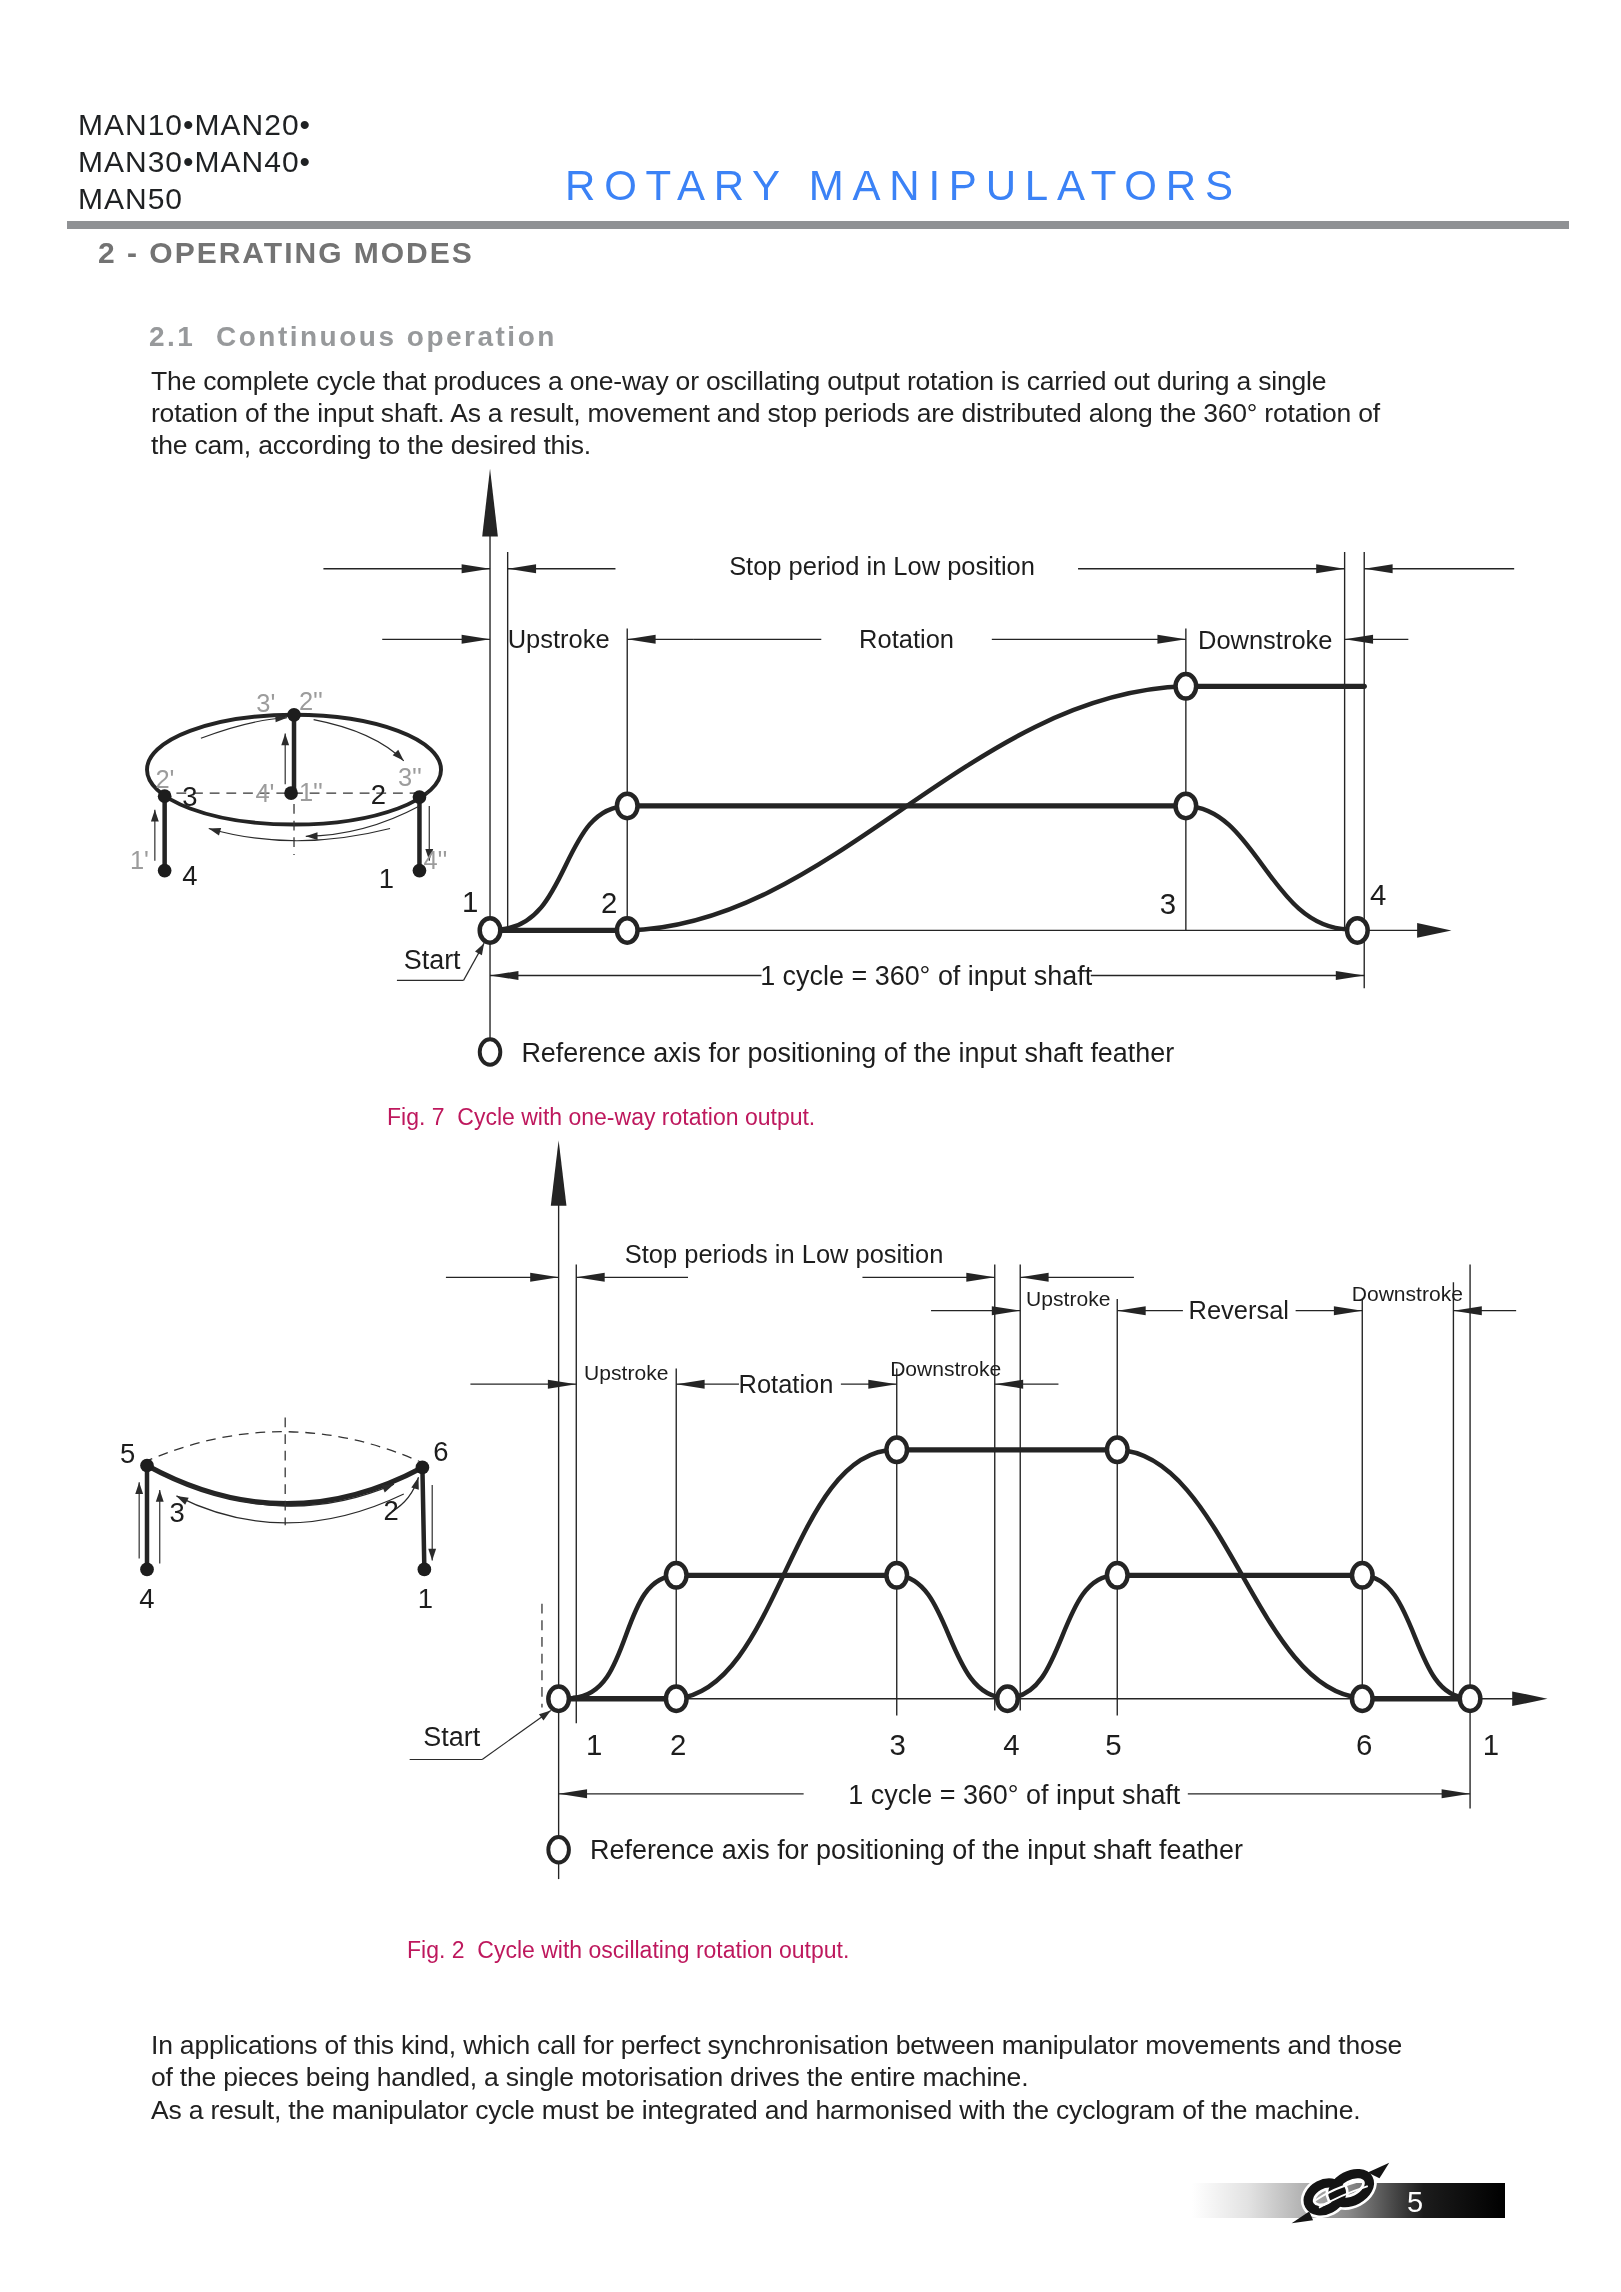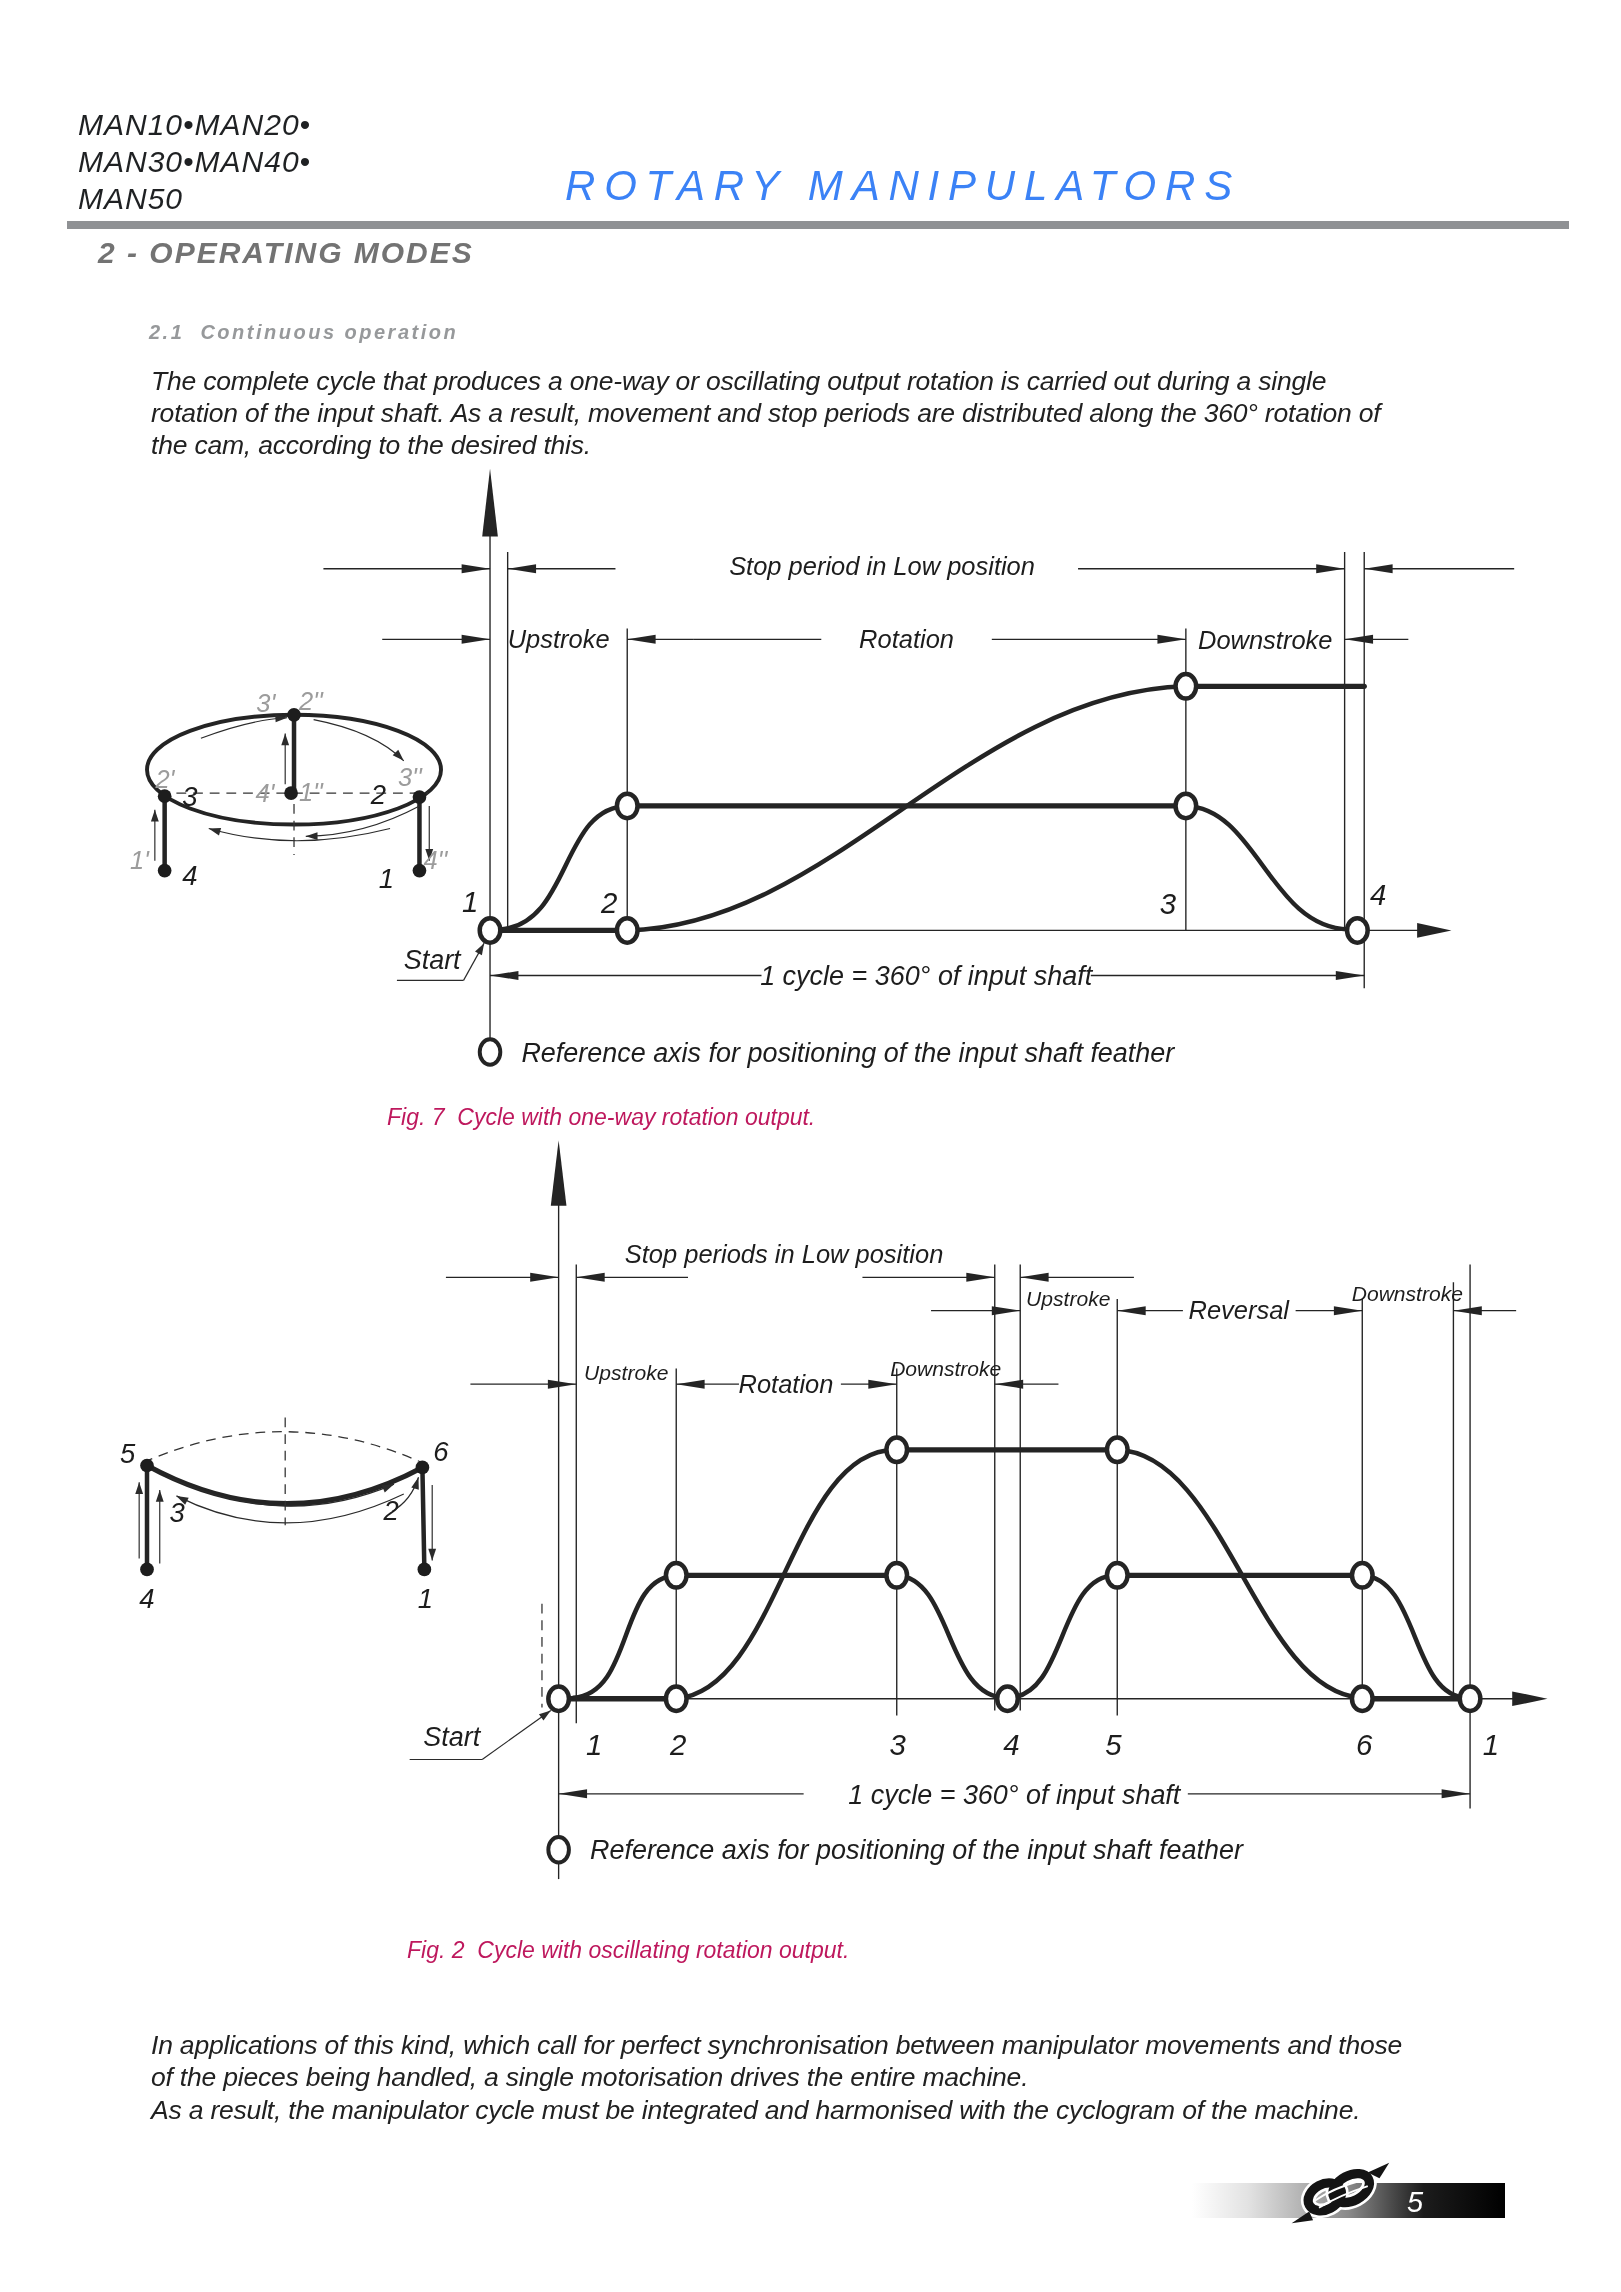--- a/index.html
+++ b/index.html
@@ -1,24 +1,24 @@
 <!DOCTYPE html>
 <html><head>
 <meta charset="utf-8">
 <style>
   html,body{margin:0;padding:0;background:#e8e8e8;}
   .page{position:relative;width:1621px;height:2293px;background:#ffffff;overflow:hidden;
-        font-family:"Liberation Sans", sans-serif;color:#1d1d1d;font-style:italic;}
+        font-family:"Liberation Sans", sans-serif;color:#1d1d1d;}
   .abs{position:absolute;}
   
   .models{left:78px;top:106px;font-size:30px;line-height:37px;letter-spacing:1px;color:#1f2123;}
   .doc-title{left:565px;top:153px;font-size:42px;line-height:65px;letter-spacing:8.8px;color:#3b82f6;white-space:pre;}
   .rule{left:67px;top:221px;width:1502px;height:7.8px;background:#8f9194;}
   .sec-head{left:98px;top:236px;font-size:30px;font-weight:bold;letter-spacing:2px;color:#737373;white-space:pre;}
-  .sub-head{left:149px;top:321px;font-size:20px;font-weight:bold;letter-spacing:2.5px;color:#97999b;white-space:pre;}
+  .sub-head{left:149px;top:321px;font-size:28px;font-weight:bold;letter-spacing:2.5px;color:#97999b;white-space:pre;}
   
   .pline{left:151px;width:1372px;font-size:26.5px;line-height:32px;letter-spacing:-0.2px;color:#212121;white-space:pre;}
   .caption{font-size:23px;color:#be185d;text-align:left;white-space:pre;}
   
   svg.art{position:absolute;left:0;top:0;width:1621px;height:2293px;}
   svg text{font-family:"Liberation Sans", sans-serif;fill:#1d1d1d;}
   .ln{stroke:#242424;stroke-width:1.4;fill:none;}
   .thin{stroke:#2b2b2b;stroke-width:1.2;fill:none;}
   .thk{stroke:#242424;stroke-width:4.6;fill:none;stroke-linecap:round;}
   .plat{stroke:#242424;stroke-width:5.4;fill:none;stroke-linecap:round;}

